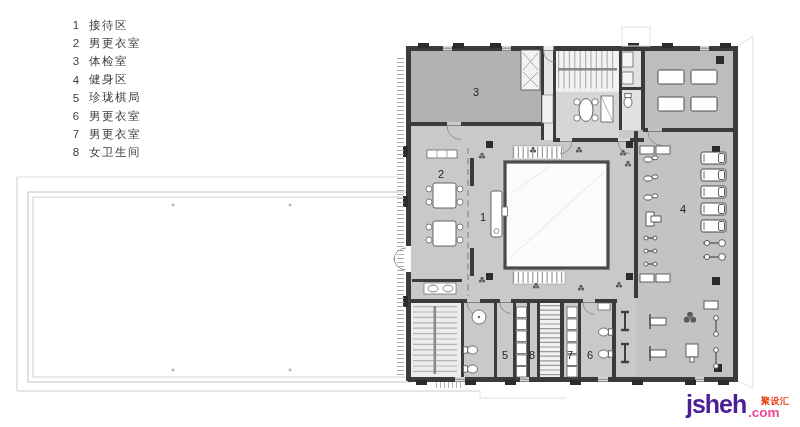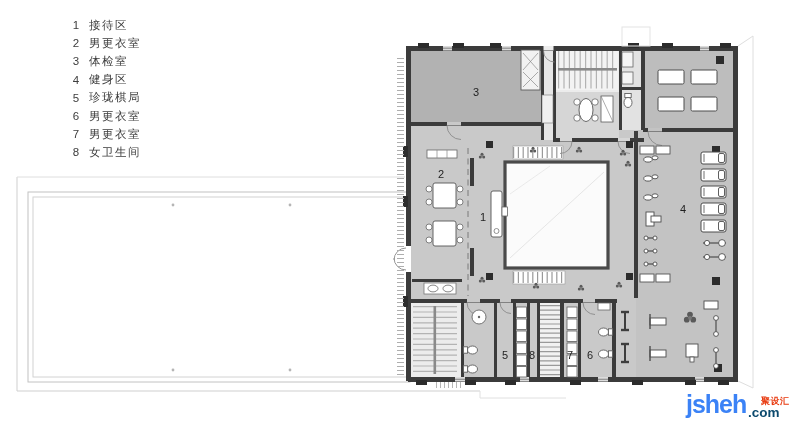--- a/index.html
+++ b/index.html
@@ -7,23 +7,23 @@
           font-family:"Liberation Sans","DejaVu Sans",sans-serif;}
   
   .legend{position:absolute;left:70px;top:16px;}
   .legend-row{display:flex;align-items:center;height:18.2px;color:#3d3d3d;font-size:11.5px;}
   .legend-num{width:12px;text-align:center;margin-right:7px;}
   .legend-label{letter-spacing:1.5px;}
   
   #plan-svg{position:absolute;left:0;top:0;}
   
   .watermark{position:absolute;right:6px;bottom:3px;width:108px;height:30px;}
-  .wm-brand{position:absolute;left:0;top:-4px;font-size:25px;font-weight:bold;color:#3b82f6;letter-spacing:-1px;}
+  .wm-brand{position:absolute;left:0;top:-4px;font-size:25px;font-weight:bold;color:#4c1d95;letter-spacing:-1px;}
   .wm-cn{position:absolute;left:64px;top:1px;font-size:9px;font-weight:bold;color:#e8380d;letter-spacing:0.5px;margin-left:11px;}
-  .wm-tld{position:absolute;left:62px;top:11px;font-size:13.5px;font-weight:bold;color:#0c4a6e;}
+  .wm-tld{position:absolute;left:62px;top:11px;font-size:13.5px;font-weight:bold;color:#ec4899;}
 </style>
 </head>
 <body>
 
 <div id="canvas">
 
   <div class="legend">
     <div class="legend-row">
         <span class="legend-num">1</span>
         <span class="legend-label">接待区</span>

